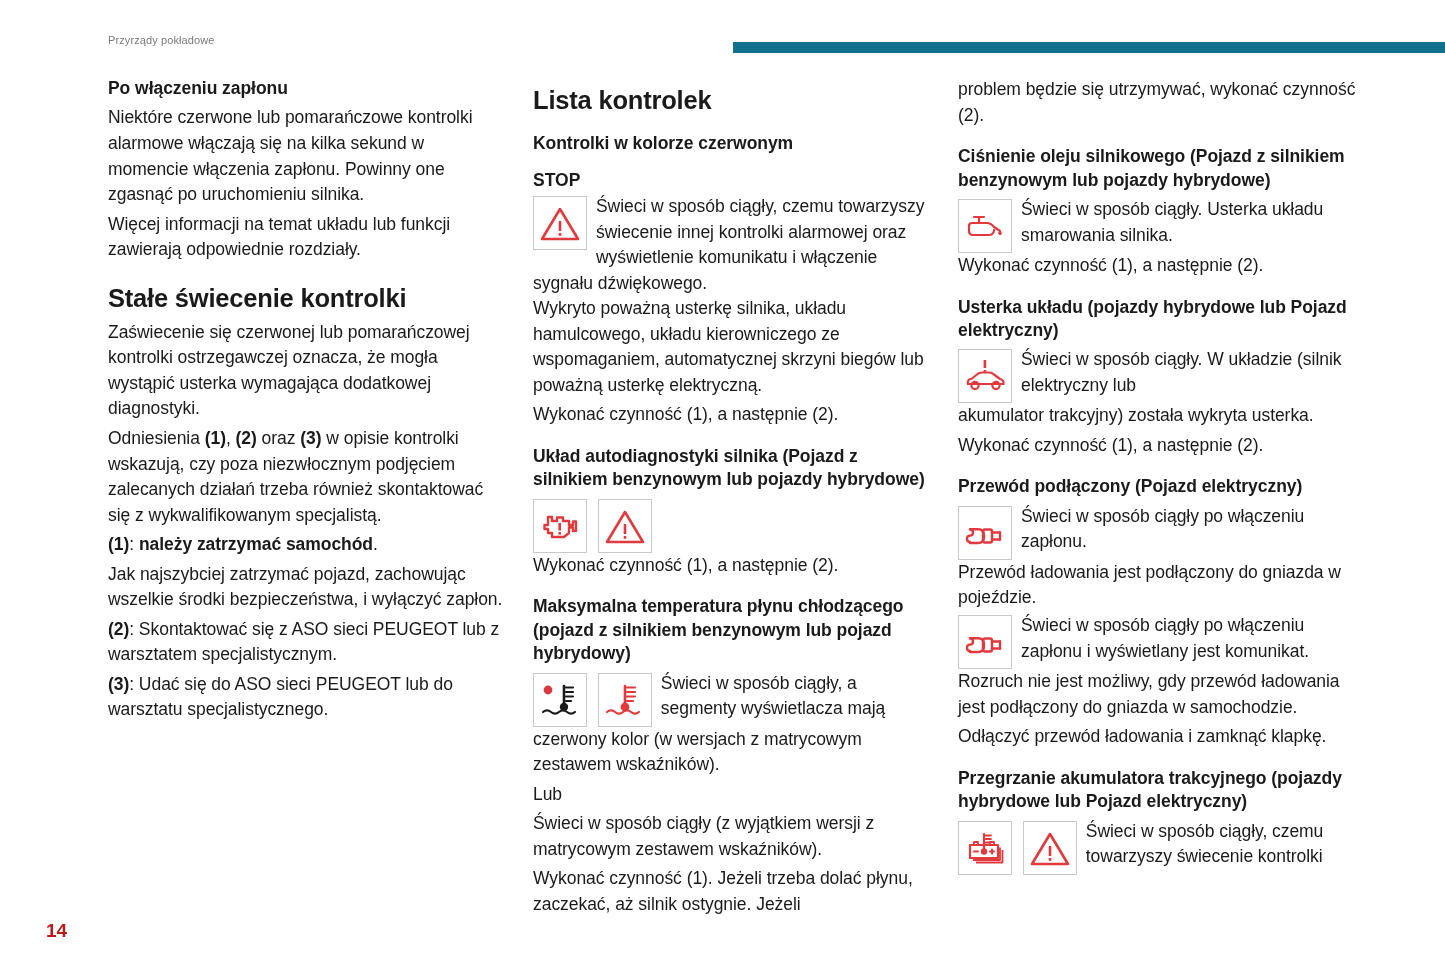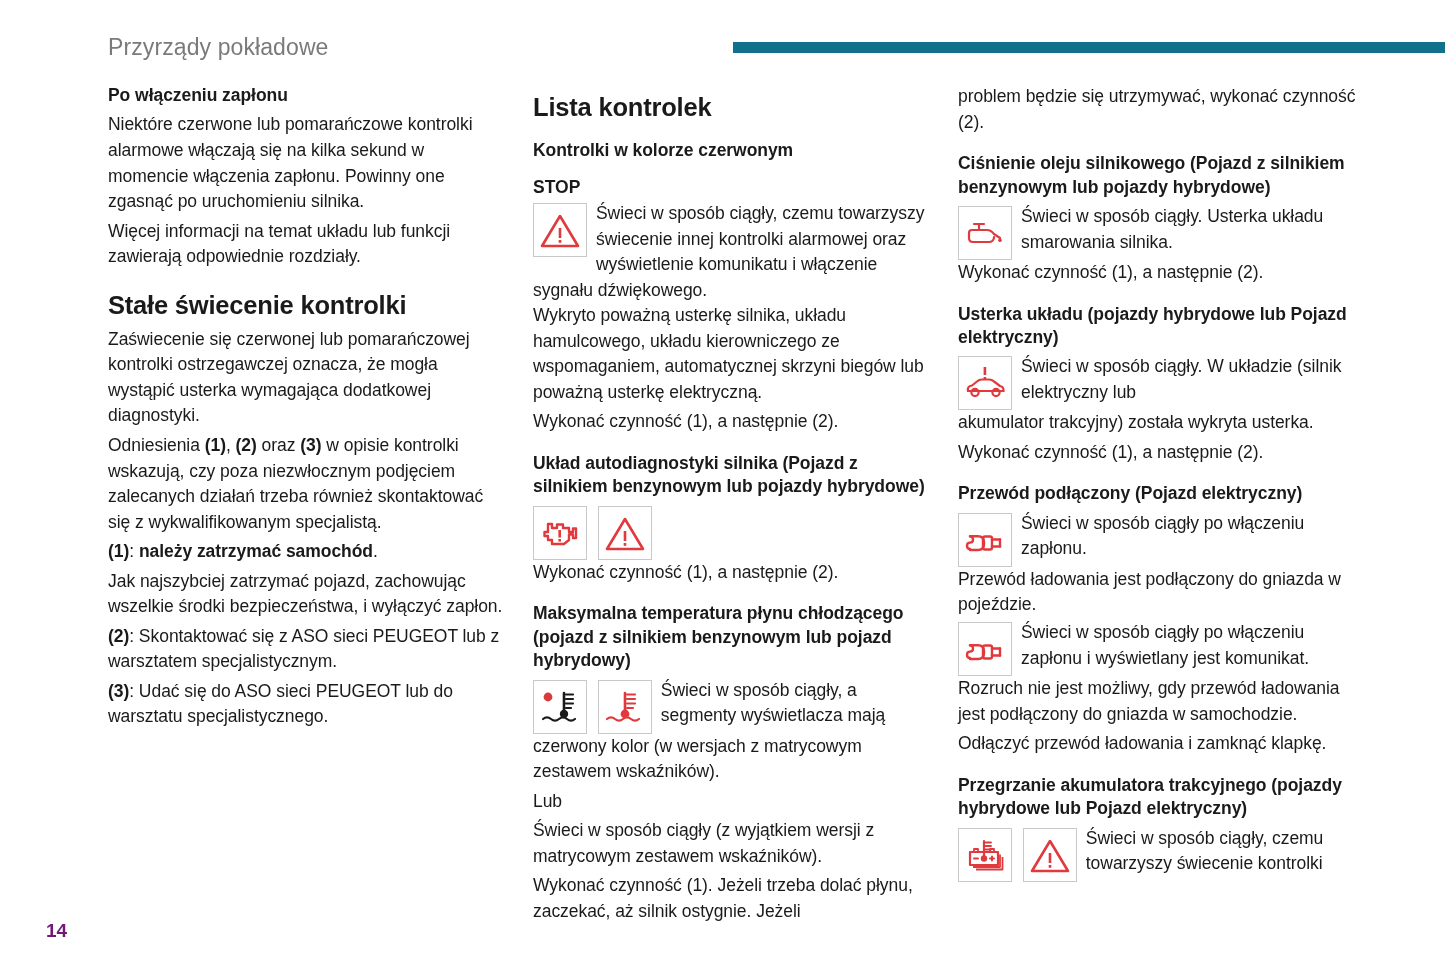--- a/index.html
+++ b/index.html
@@ -21,39 +21,39 @@
     position: absolute;
     left: 0;
     top: 0;
     width: 1445px;
     height: 72px;
   }
   #header-title {
     position: absolute;
     left: 108px;
     top: 34px;
-    font-size: 23px;
+    font-size: 11px;
     color: #7a7a7a;
     letter-spacing: 0.1px;
     white-space: nowrap;
   }
   #header-rule {
     position: absolute;
     left: 733px;
     top: 42px;
     width: 712px;
     height: 11px;
     background: #11708c;
   }
 
   
   #columns {
     position: absolute;
     left: 0;
-    top: 84px;
+    top: 77px;
     width: 1445px;
     height: 800px;
   }
   .column {
     position: absolute;
     top: 0;
   }
   #col-1 { left: 108px;  width: 400px; }
   #col-2 { left: 533px;  width: 400px; }
   #col-3 { left: 958px;  width: 400px; }
@@ -122,21 +122,21 @@
   .icon-box:last-child { margin-right: 0; }
   .icon-box svg { display: block; }
 
   
   #footer-page-number {
     position: absolute;
     left: 46px;
     top: 920px;
     font-size: 19px;
     font-weight: bold;
-    color: #701a75;
+    color: #b91c1c;
   }
 </style>
 </head>
 <body>
 
 <div id="header">
   <div id="header-title">Przyrządy pokładowe</div>
   <div id="header-rule"></div>
 </div>
 

